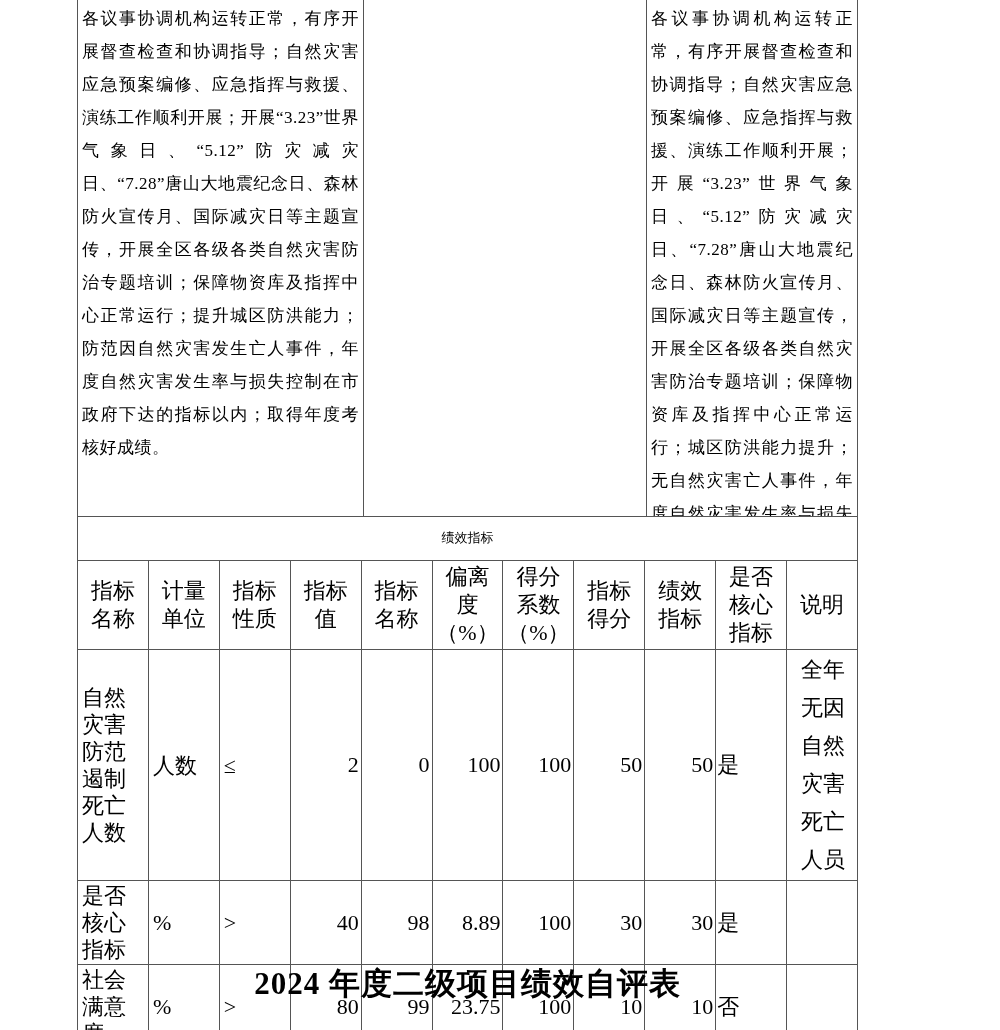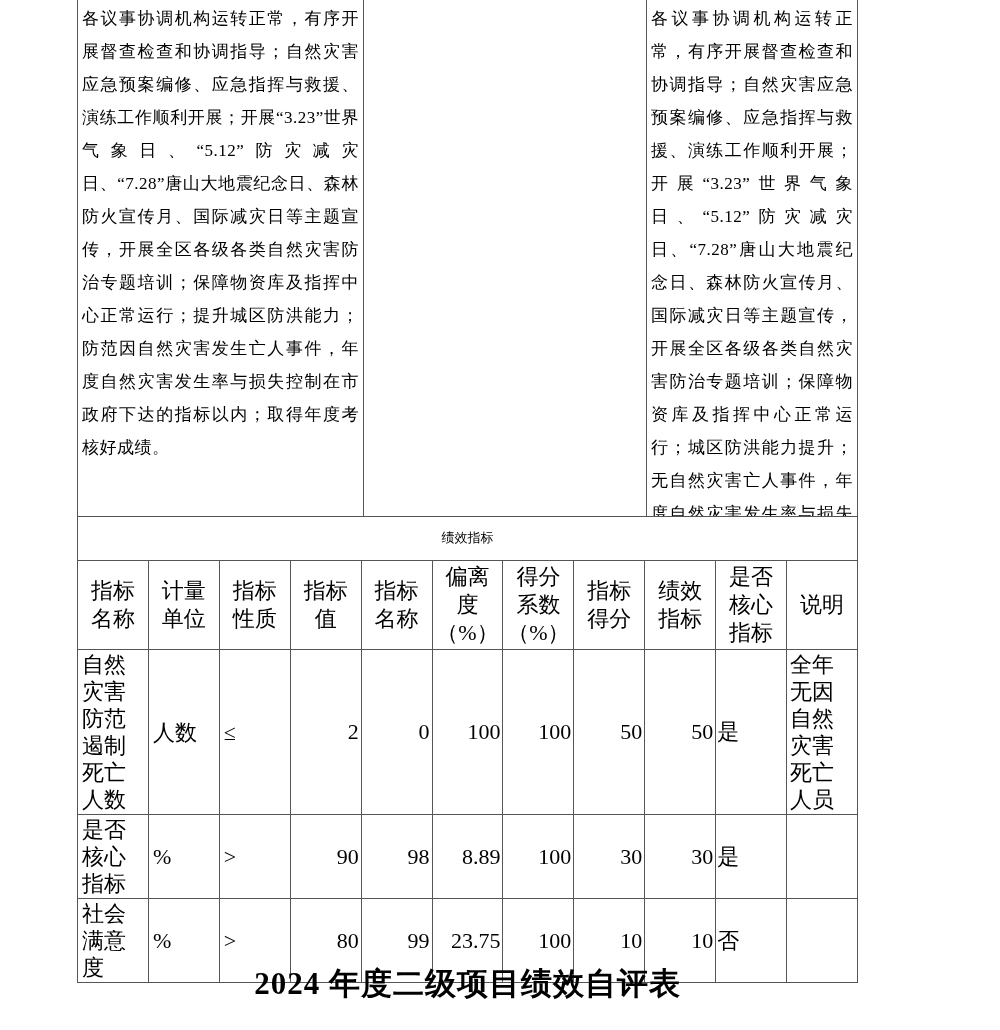--- a/index.html
+++ b/index.html
@@ -87,22 +87,22 @@
   }
   td.c-num {
     text-align: right;
     padding: 1px 2px 1px 1px;
   }
   td.c-core {
     text-align: left;
     padding: 1px 1px 1px 1px;
   }
   td.c-note {
-    text-align: left;
-    line-height: 27px;
+    text-align: center;
+    line-height: 38px;
     padding: 1px 1px 1px 3px;
   }
   
   .footer-title {
     position: absolute;
     left: 77px;
     top: 963px;
     width: 781px;
     text-align: center;
     font-size: 31px;
@@ -171,21 +171,21 @@
           <td class="c-num">100</td>
           <td class="c-num">50</td>
           <td class="c-num">50</td>
           <td class="c-core">是</td>
           <td class="c-note">全年无因自然灾害死亡人员</td>
         </tr>
         <tr class="r2">
           <td class="c-txt">是否核心指标</td>
           <td class="c-txt">%</td>
           <td class="c-txt">&gt;</td>
-          <td class="c-num">90</td>
+          <td class="c-num">40</td>
           <td class="c-num">98</td>
           <td class="c-num">8.89</td>
           <td class="c-num">100</td>
           <td class="c-num">30</td>
           <td class="c-num">30</td>
           <td class="c-core">是</td>
           <td class="c-note"></td>
         </tr>
         <tr class="r3">
           <td class="c-txt">社会满意度</td>

